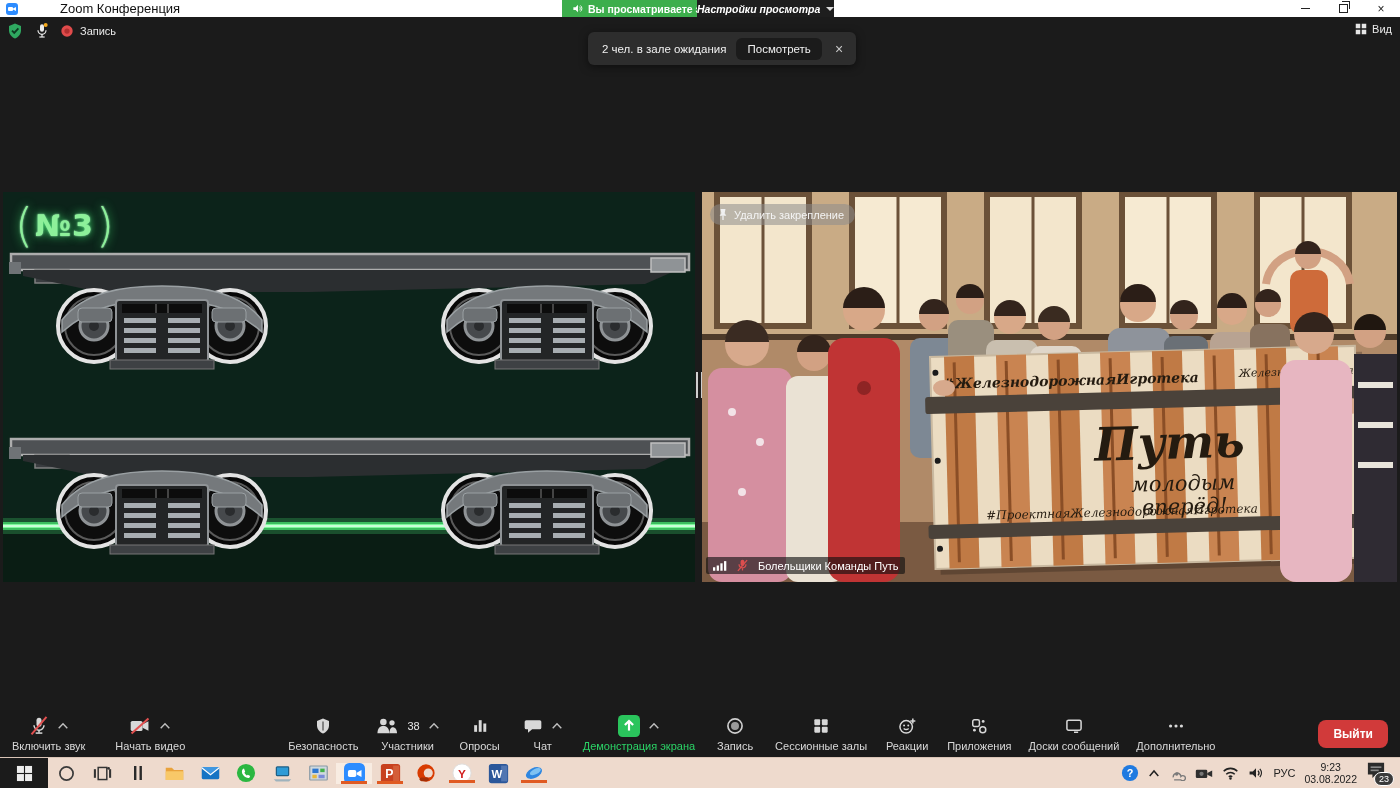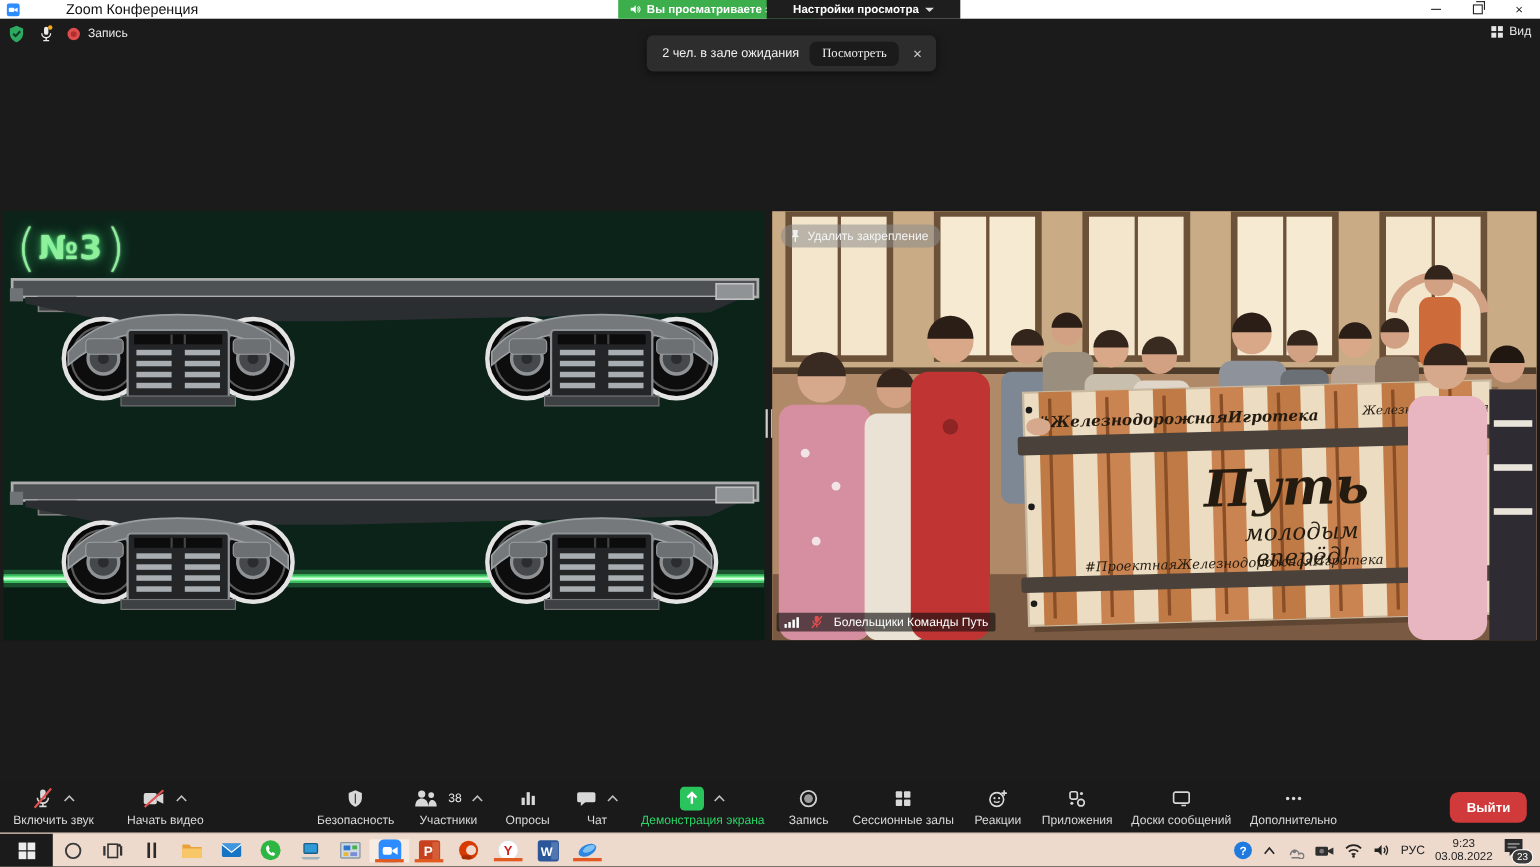--- a/index.html
+++ b/index.html
@@ -3,38 +3,38 @@
 <meta charset="utf-8">
 <style>
   html,body{margin:0;padding:0;background:#1B1B1B;font-family:"Liberation Sans",sans-serif;}
   #stage{position:relative;width:1400px;height:788px;overflow:hidden;background:#1B1B1B;}
 
   
   .titlebar{position:absolute;left:0;top:0;width:1400px;height:17px;background:#FFFFFF;display:flex;align-items:center;}
   .tb-cluster{display:flex;align-items:center;gap:6px;padding-left:6px;}
   .win-title{font-size:13px;color:#111;margin-left:36px;}
   .share-banner{position:absolute;left:562px;top:0;height:17px;background:#3CAE4C;color:#fff;font-size:10.5px;font-weight:bold;display:flex;align-items:center;gap:5px;padding:0 10px;}
-  .view-settings{position:absolute;left:697px;top:0;height:17px;background:#1E1E1E;color:#fff;font-size:10.5px;font-weight:bold;display:flex;align-items:center;gap:6px;padding:0 24px;cursor:pointer;}
+  .view-settings{position:absolute;left:697px;top:0;height:17px;background:#1E1E1E;color:#fff;font-size:10.5px;font-weight:bold;display:flex;align-items:center;gap:6px;padding:0 0;cursor:pointer;font-style:italic;}
   .dd-caret{width:0;height:0;border-left:4px solid transparent;border-right:4px solid transparent;border-top:4px solid #ddd;}
   .win-controls{position:absolute;right:0;top:0;height:17px;display:flex;}
   .wc{width:38px;height:17px;display:flex;align-items:center;justify-content:center;color:#222;font-size:12px;}
   .min-glyph{display:block;width:9px;height:1.5px;background:#222;}
   .restore-glyph{display:block;width:7px;height:7px;border:1.2px solid #222;position:relative;background:#fff;}
   .restore-glyph:before{content:"";position:absolute;left:2px;top:-4px;width:7px;height:7px;border:1.2px solid #222;border-bottom:none;border-left:none;}
 
   
   .mheader{position:absolute;left:0;top:17px;width:1400px;height:28px;}
   .mh-left{position:absolute;left:6px;top:4px;display:flex;align-items:center;gap:10px;}
   .mh-rec{display:flex;align-items:center;gap:6px;color:#E9E9E9;font-size:11px;}
   .mh-right{position:absolute;right:8px;top:6px;display:flex;align-items:flex-start;gap:5px;color:#E9E9E9;font-size:11px;cursor:pointer;}
 
   
   .toast{position:absolute;left:588px;top:32px;height:33px;background:#2D2D2D;border-radius:6px;display:flex;align-items:center;gap:10px;padding:0 10px 0 14px;box-shadow:0 2px 8px rgba(0,0,0,.5);}
   .toast-msg{color:#F0F0F0;font-size:11.5px;white-space:nowrap;}
-  .toast-btn{background:#1B1B1B;color:#F0F0F0;font-size:11.5px;border-radius:6px;padding:5px 11px;cursor:pointer;white-space:nowrap;font-family:Liberation Serif, serif;}
+  .toast-btn{background:#1B1B1B;color:#F0F0F0;font-size:11.5px;border-radius:6px;padding:5px 11px;cursor:pointer;white-space:nowrap;}
   .toast-x{color:#C9C9C9;font-size:14px;padding:0 3px;cursor:pointer;}
 
   
   .vpanel{position:absolute;top:192px;height:390px;overflow:hidden;}
   .vpanel.left{left:3px;width:692px;background:#0C231A;}
   .vpanel.right{left:702px;width:695px;background:#8F7053;}
   .neon-label{position:absolute;left:12px;top:10px;display:flex;align-items:center;color:#8DF09A;text-shadow:0 0 10px rgba(60,230,110,.95),0 0 2px #C8FFD4;}
   .neon-br{font-size:46px;font-weight:200;line-height:1;font-family:"DejaVu Sans",sans-serif;}
   .neon-num{font-size:30px;font-weight:bold;letter-spacing:1px;padding:0 2px;font-family:"DejaVu Sans",sans-serif;}
   .divider-handle{position:absolute;left:694px;top:371px;width:10px;height:28px;display:flex;gap:3px;align-items:center;justify-content:center;cursor:col-resize;}

